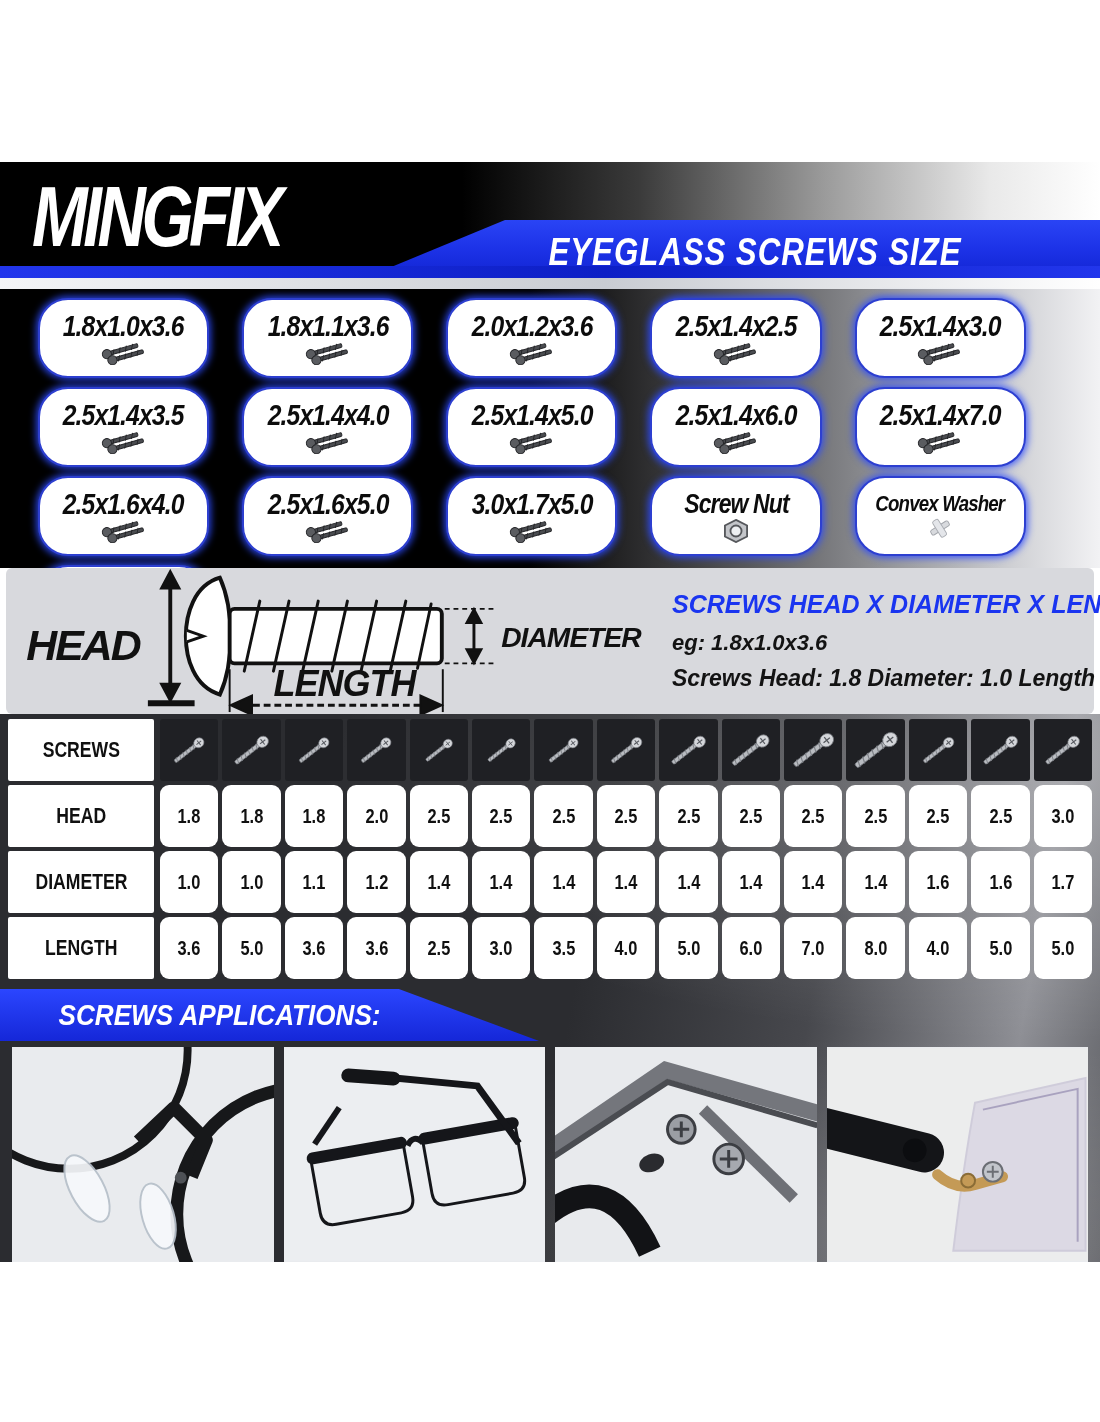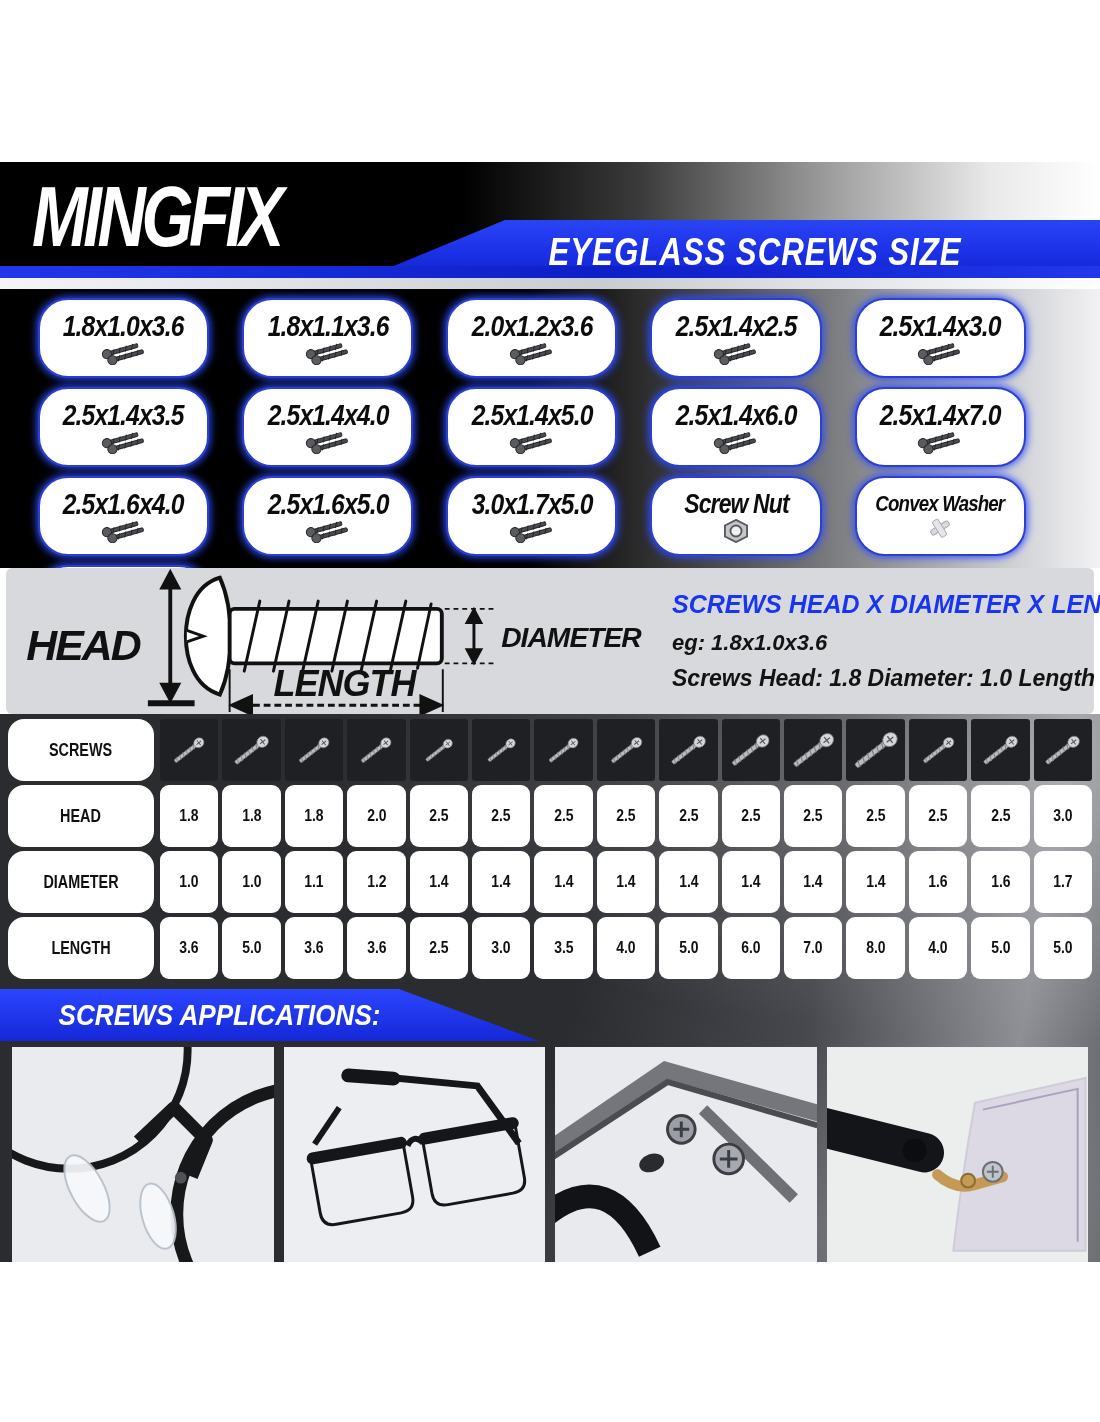--- a/index.html
+++ b/index.html
@@ -51,28 +51,28 @@
   
   .dark-zone{position:absolute;top:714px;left:0;width:1100px;height:548px;
     background:
       radial-gradient(120% 90% at 95% 10%,rgba(255,255,255,.28) 0%,rgba(255,255,255,0) 55%),
       radial-gradient(90% 60% at 80% 95%,rgba(255,255,255,.15) 0%,rgba(255,255,255,0) 60%),
       linear-gradient(100deg,#2b2c30 0%,#2b2c30 52%,#47484d 72%,#8e8f95 90%,#5f6065 100%);}
 
   
   .spec-table{padding-top:5px;}
   .trow{display:flex;align-items:stretch;height:62px;margin:0 8px 4px 8px;gap:6px;}
-  .tlabel{width:146px;flex:none;background:#fff;border-radius:16px;display:flex;align-items:center;justify-content:center;
-    font-weight:bold;font-size:18px;color:#101010;letter-spacing:0;}
+  .tlabel{width:146px;flex:none;background:#fff;border-radius:2px;display:flex;align-items:center;justify-content:center;
+    font-weight:bold;font-size:22px;color:#101010;letter-spacing:0;}
   .tlabel span{transform:scaleX(.8);white-space:nowrap;}
   .tcells{flex:1;display:flex;gap:4px;}
   .scell{flex:1;background:#1f2024;border-radius:3px;display:flex;align-items:center;justify-content:center;overflow:hidden;}
   .sicon{transform:rotate(-38deg);display:flex;}
   .ncell{flex:1;background:#fff;border-radius:9px;display:flex;align-items:center;justify-content:center;
-    font-weight:bold;font-size:17px;color:#101010;}
+    font-weight:bold;font-size:20px;color:#101010;}
   .ncell span{transform:scaleX(.82);}
 
   
   .apps-band{position:relative;height:64px;}
   .apps-banner{position:absolute;left:0;top:6px;width:520px;height:52px;
     background:linear-gradient(180deg,#2b46ff 0%,#1527d8 100%);
     clip-path:polygon(0 0,74% 0,100% 100%,0 100%);
     display:flex;align-items:center;padding-left:19px;}
   .apps-title{color:#fff;font-weight:bold;font-style:italic;font-size:29px;letter-spacing:0;
     padding-left:44px;transform:scaleX(.9);transform-origin:left center;white-space:nowrap;}

